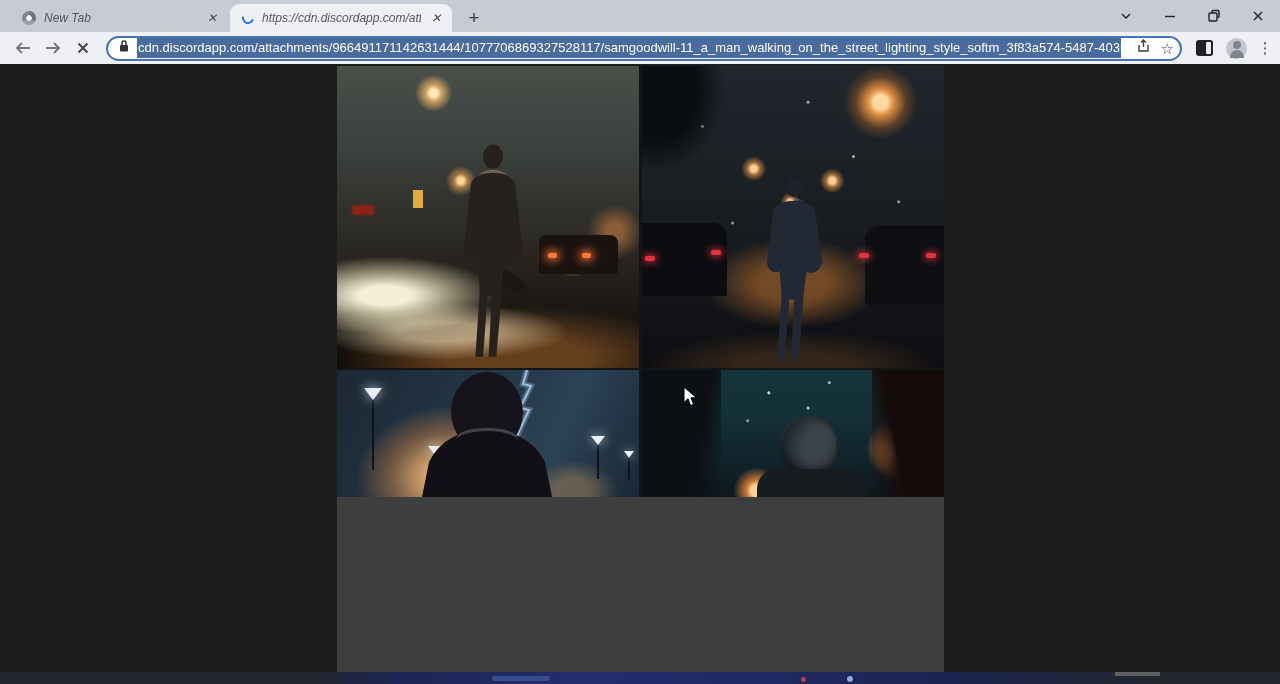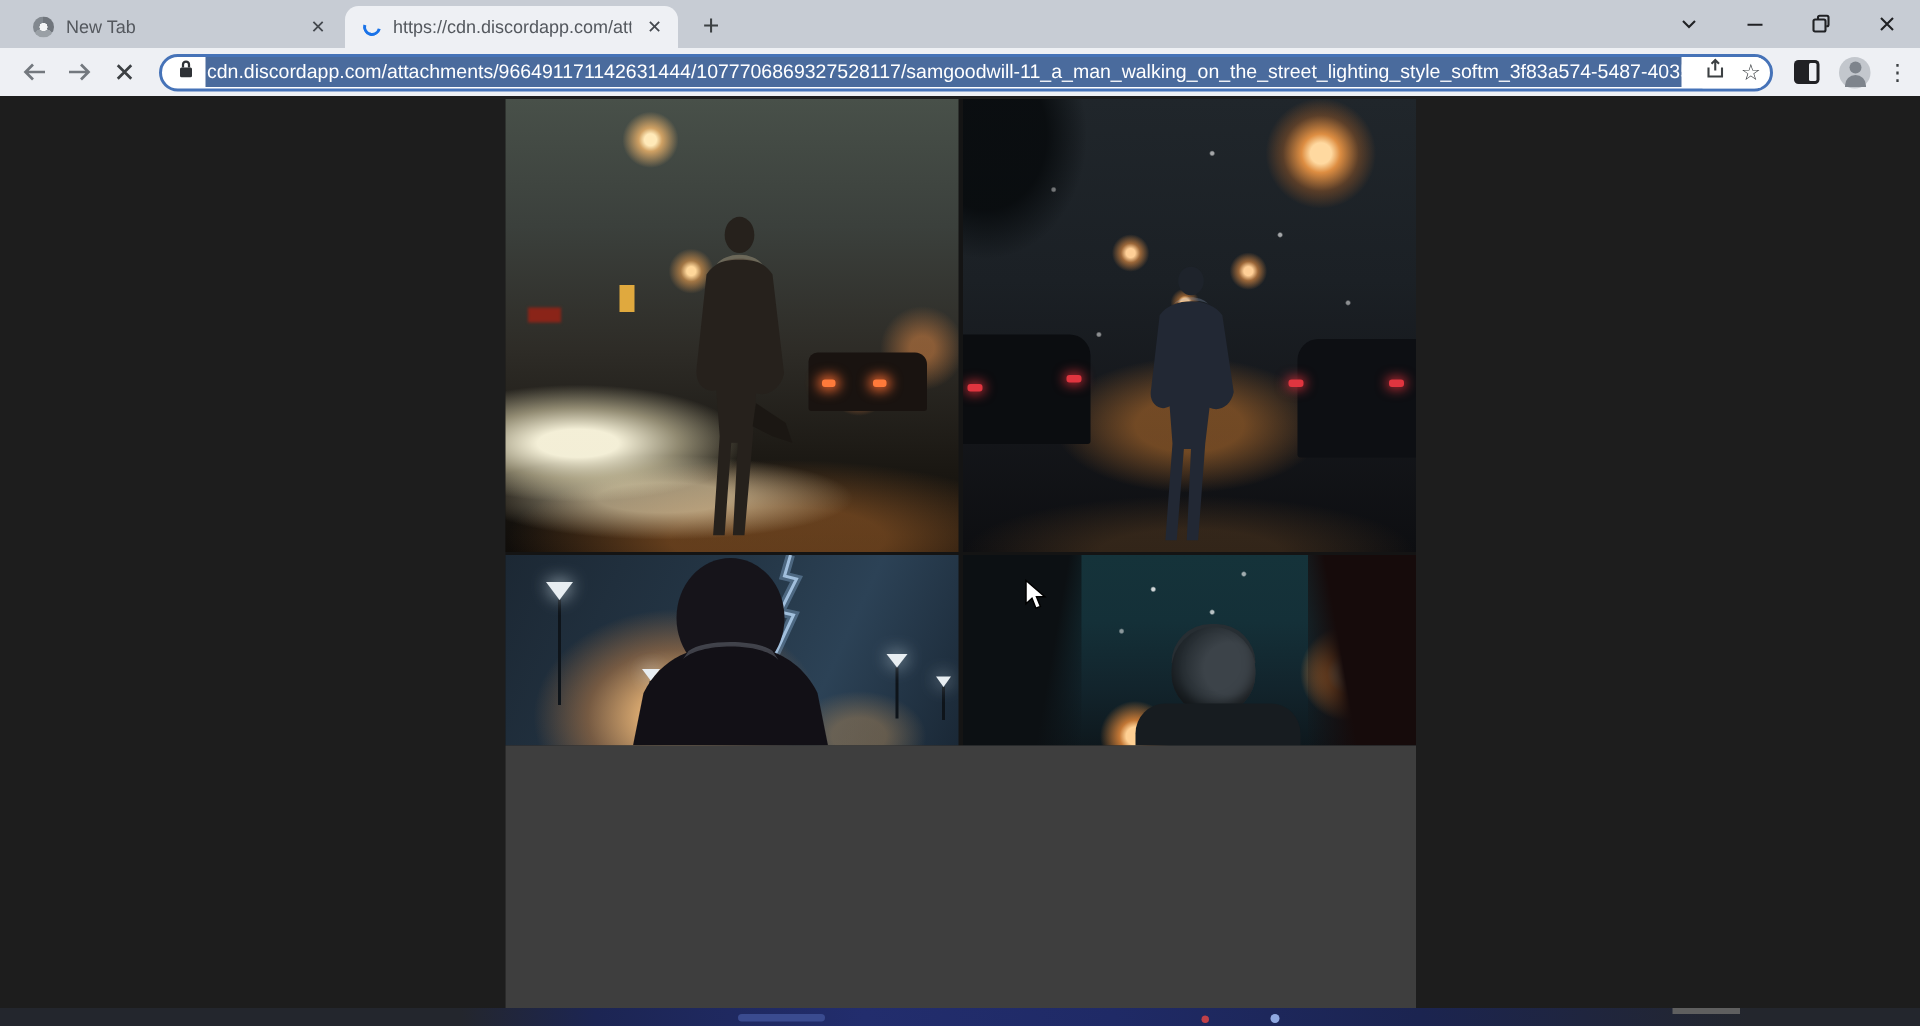--- a/index.html
+++ b/index.html
@@ -2,21 +2,21 @@
 <html><head>
 <meta charset="utf-8">
 <style>
   * { margin:0; padding:0; box-sizing:border-box; }
   html,body { width:1280px; height:684px; overflow:hidden; background:#1d1d1d;
               font-family:"Liberation Sans", sans-serif; }
   .window { position:relative; width:1280px; height:684px; }
 
   
   .tabstrip { position:absolute; left:0; top:0; width:1280px; height:32px; background:#c7ccd4; }
-  .tab { position:absolute; top:4px; height:28px; display:flex; align-items:center; cursor:default; }
+  .tab { position:absolute; top:4px; height:28px; display:flex; align-items:center; cursor:default;font-style:italic; }
   .tab-inactive { left:12px; width:216px; border-radius:8px 8px 0 0; }
   .tab-active { left:230px; width:222px; background:#eef0f4; border-radius:9px 9px 0 0; }
   .tab-favicon { width:14px; height:14px; margin:0 8px 0 10px; border-radius:50%; flex:0 0 auto;
       background: radial-gradient(circle at 50% 50%, #f4f5f6 0 2.6px, rgba(0,0,0,0) 2.8px),
                   conic-gradient(#70757c 0 120deg, #9aa0a6 0 240deg, #82888f 0); }
   .tab-title { font-size:12px; color:#54585e; white-space:nowrap; overflow:hidden; flex:1 1 auto; }
   .tab-close { width:16px; height:16px; margin:0 8px; display:flex; align-items:center; justify-content:center;
                color:#44484e; font-size:12px; line-height:1; border-radius:50%; }
   .spinner { width:12px; height:12px; margin:0 8px 0 12px; flex:0 0 auto; border-radius:50%;
              border:2px solid rgba(0,0,0,0); border-bottom-color:#1a73e8; border-left-color:#1a73e8;

